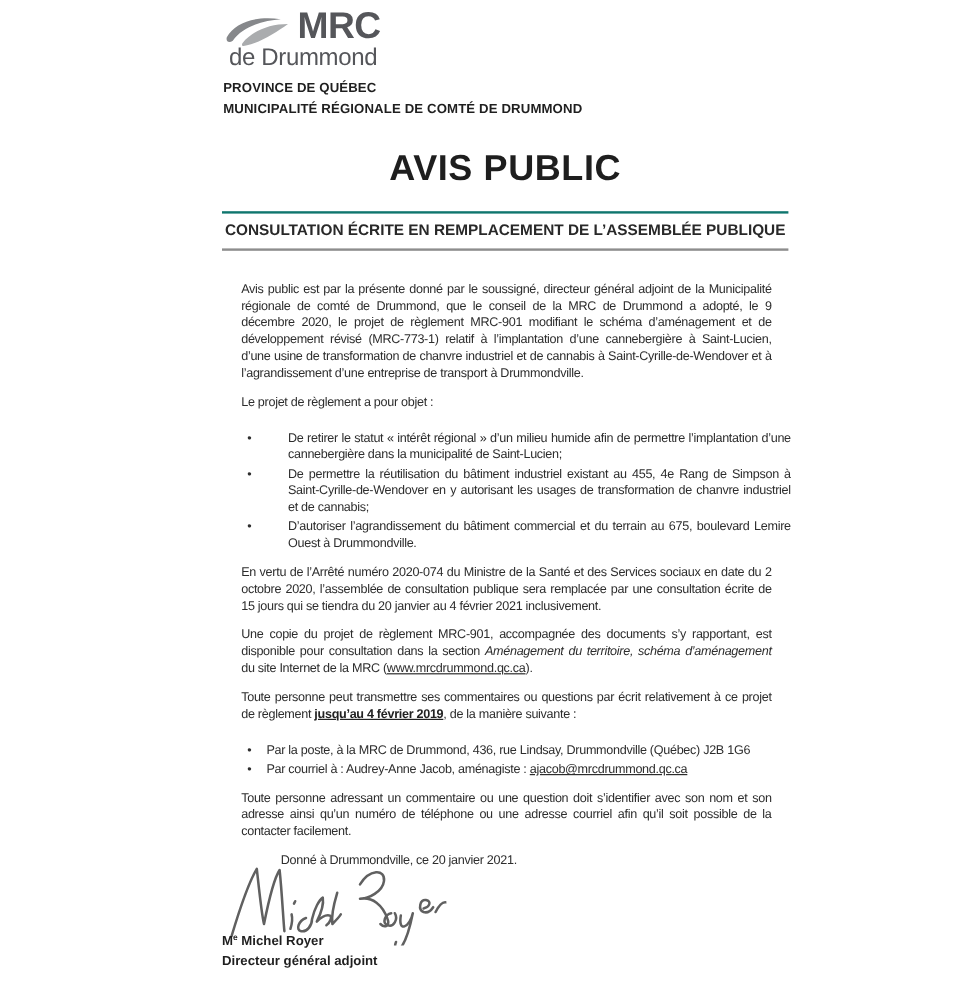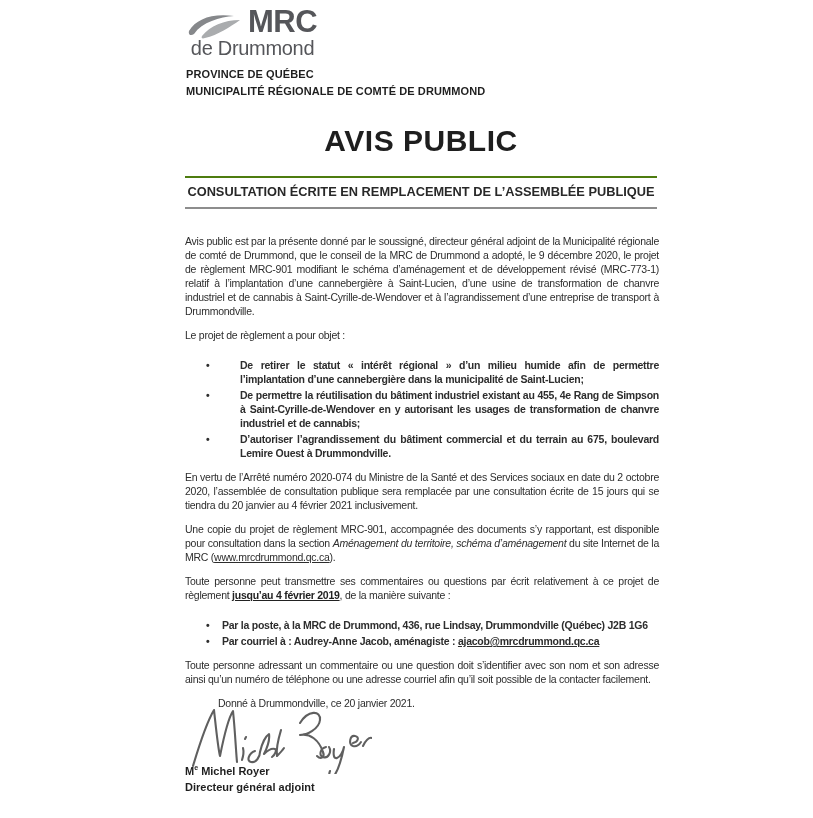--- a/index.html
+++ b/index.html
@@ -15,29 +15,29 @@
   .swoosh{margin-top:6px;margin-right:2px;}
   .brand{font-size:31px;font-weight:700;line-height:28px;letter-spacing:-0.5px;}
   .brand-sub{font-size:20px;font-weight:400;letter-spacing:-0.3px;margin-top:-3px;text-align:center;}
   .gov{position:absolute;left:186px;top:66px;font-size:11px;font-weight:700;
        line-height:16.5px;color:#1f1f1f;letter-spacing:0.1px;}
 
   
   .title{position:absolute;left:185px;top:124px;width:472px;margin:0;
          text-align:center;font-size:30px;font-weight:700;color:#1e1e1e;letter-spacing:0.5px;}
   .notice-box{position:absolute;left:185px;top:176px;width:472px;box-sizing:border-box;
-         border-top:2px solid #4d7c0f;border-bottom:2px solid #8d8d8d;
+         border-top:2px solid #0f766e;border-bottom:2px solid #8d8d8d;
          padding:5px 2px 7px;text-align:center;font-weight:700;font-size:12.8px;
          line-height:17px;color:#282828;}
 
   
   .content{position:absolute;left:185px;top:234px;width:474px;
          font-size:10.5px;line-height:14px;letter-spacing:-0.25px;color:#2d2d2d;}
-  .content p{margin:0 0 10px;text-align:justify;}
-  ul{list-style:none;margin:16px 0 10px;padding:0;font-weight:bold;}
+  .content p{margin:0 16px 10px;text-align:justify;}
+  ul{list-style:none;margin:16px 0 10px;padding:0;}
   ul.objets li{position:relative;padding-left:55px;text-align:justify;margin-bottom:2px;}
   ul.moyens li{position:relative;padding-left:37px;margin-bottom:2px;}
   ul li::before{content:"\2022";position:absolute;left:21px;top:0;}
   .it{font-style:italic;}
   .lk{text-decoration:underline;}
   .dl{font-weight:700;text-decoration:underline;color:#222;}
 
   
   .sig{display:block;margin:-4px 0 0 2px;}
   .signer{margin-top:-14px;font-weight:700;font-size:11px;line-height:16px;color:#1f1f1f;letter-spacing:0;}

